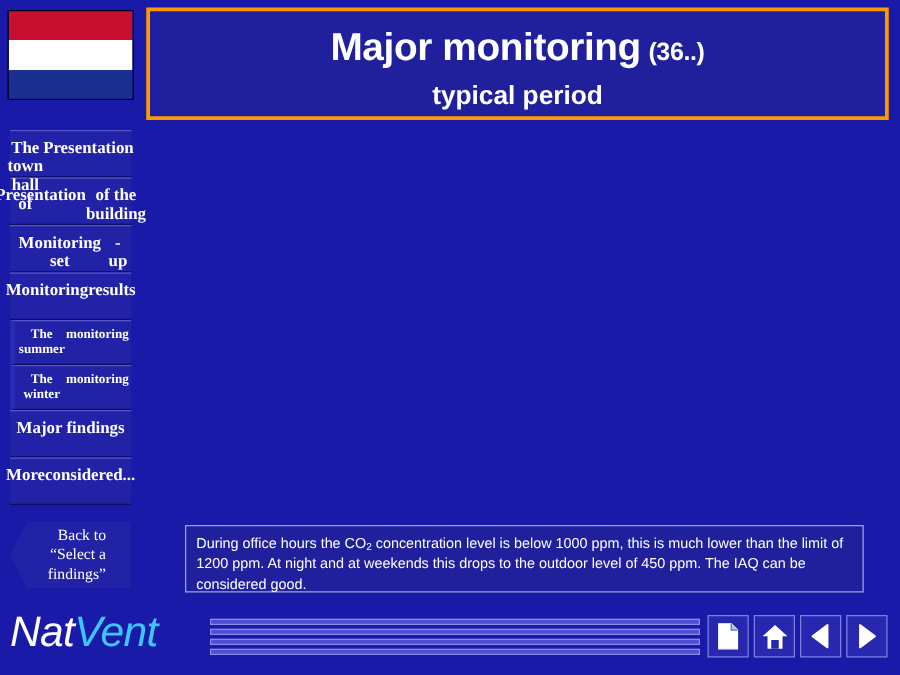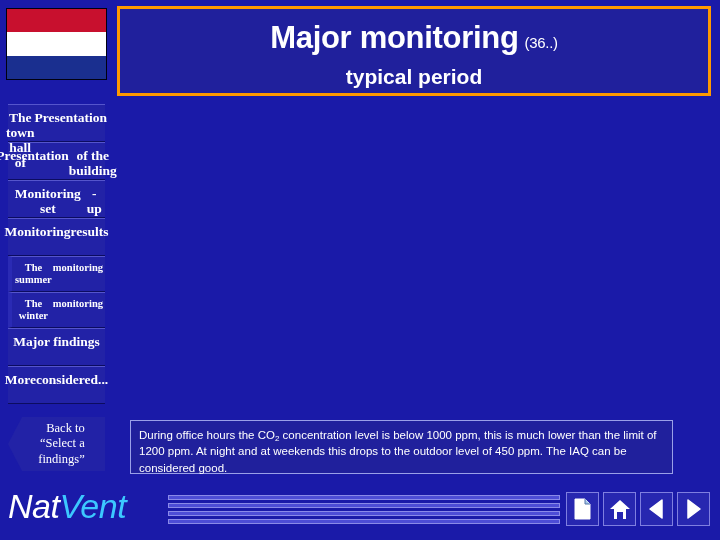--- a/index.html
+++ b/index.html
@@ -58,22 +58,22 @@
     width: 100%;
     text-align: center;
     color: #ffffff;
     font-family: "Liberation Sans", sans-serif;
     font-weight: bold;
     font-size: 31px;
     letter-spacing: -0.3px;
     white-space: nowrap;
   }
   .title-main .suffix {
-    font-size: 15px;
-    font-weight: normal;
+    font-size: 20px;
+    font-weight: bold;
     vertical-align: baseline;
     margin-left: 6px;
     margin-top: 28px;
   }
   .title-sub {
     position: absolute;
     left: 0;
     top: 56px;
     width: 100%;
     text-align: center;
@@ -132,21 +132,21 @@
     justify-content: center;
     padding-left: 10px;
     box-sizing: border-box;
     background: #2222a6;
     clip-path: polygon(14px 0, 100% 0, 100% 100%, 14px 100%, 0 50%);
   }
 
   
   .body-box {
     position: absolute;
-    left: 130px;
+    left: 148px;
     top: 420px;
     width: 543px;
     height: 54px;
     background: #20209c;
     border: 1px solid #9aa0e8;
     box-sizing: border-box;
     padding: 6px 8px 12px 8px;
     color: #ffffff;
     font-family: "Liberation Sans", sans-serif;
     font-size: 11.5px;

